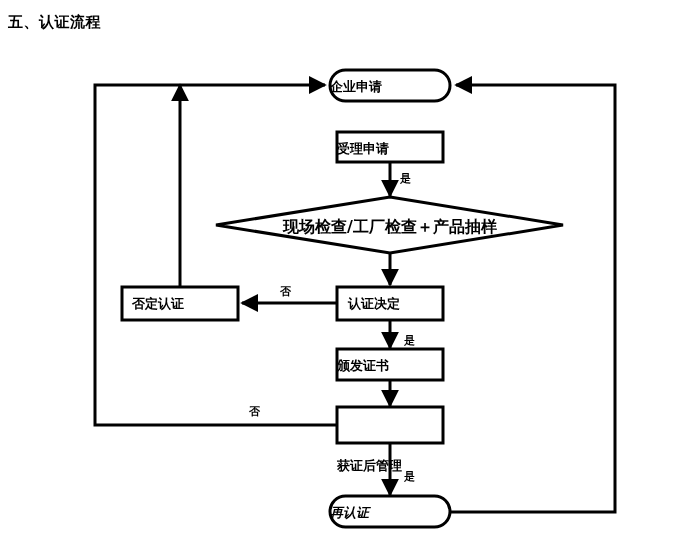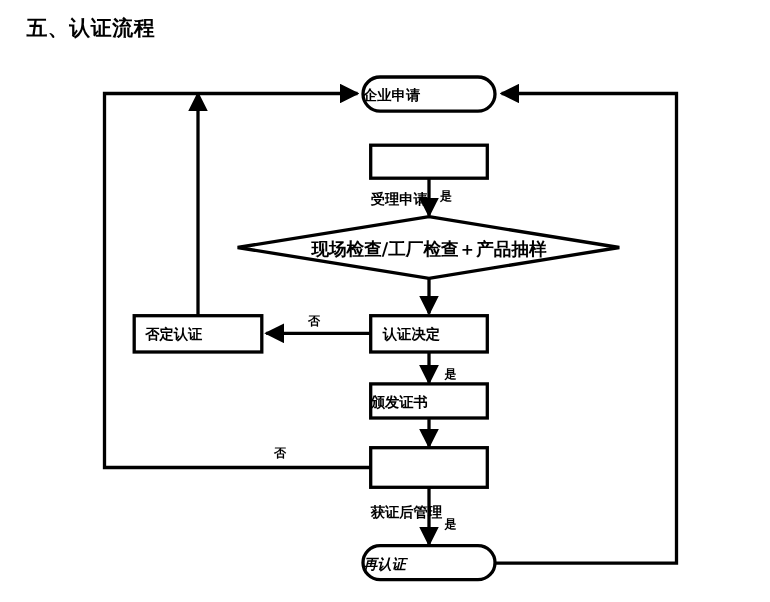--- a/index.html
+++ b/index.html
@@ -10,23 +10,23 @@
   body {
     width: 700px;
     height: 547px;
     position: relative;
     font-family: "DejaVu Sans", "Liberation Sans", sans-serif;
     color: #000000;
     overflow: hidden;
   }
   #page-title {
     position: absolute;
-    left: 24px;
+    left: 8px;
     top: 13px;
-    font-size: 19px;
+    font-size: 15px;
     font-weight: bold;
     letter-spacing: 0.5px;
     white-space: nowrap;
   }
   #flow-canvas {
     position: absolute;
     left: 0;
     top: 0;
     width: 700px;
     height: 547px;
@@ -100,21 +100,21 @@
   <rect x="337" y="349" width="106" height="31" fill="#ffffff" stroke="#000000" stroke-width="3"></rect>
 
   <rect x="337" y="407" width="106" height="36" fill="#ffffff" stroke="#000000" stroke-width="3"></rect>
 
   <rect x="330" y="496" width="120" height="31" rx="15.5" ry="15.5" fill="#ffffff" stroke="#000000" stroke-width="3"></rect>
 
 </svg>
 
 <div class="node-label" style="left:330px; top:78px; width:120px;">企业申请</div>
 
-<div class="node-label" style="left:337px; top:140px; width:106px;margin-top:32px;">受理申请</div>
+<div class="node-label" style="left:337px; top:140px; width:106px;">受理申请</div>
 
 <div class="diamond-label" style="left:240px; top:217px; width:300px;">现场检查/工厂检查＋产品抽样</div>
 
 <div class="node-label" style="left:132px; top:295px; width:116px;">否定认证</div>
 
 <div class="node-label" style="left:337px; top:295px; width:130px;padding-left:11px;">认证决定</div>
 
 <div class="node-label" style="left:337px; top:357px; width:95px;">颁发证书</div>
 
 <div class="node-label" style="left:337px; top:417px; width:106px;margin-top:40px;">获证后管理</div>

